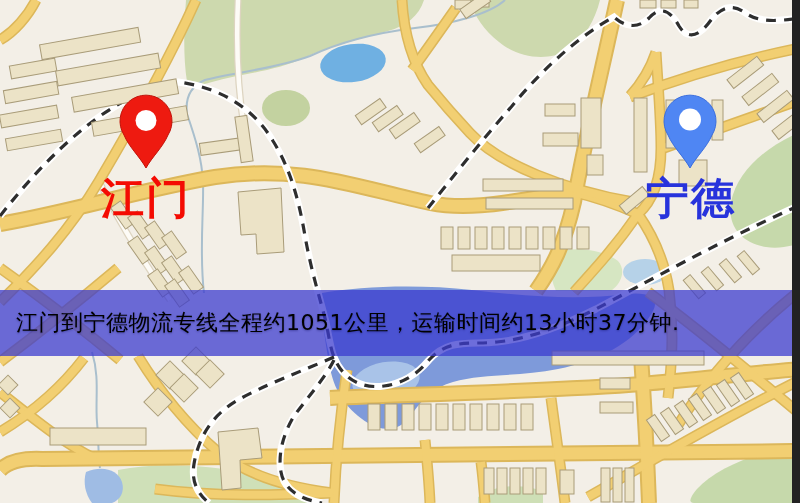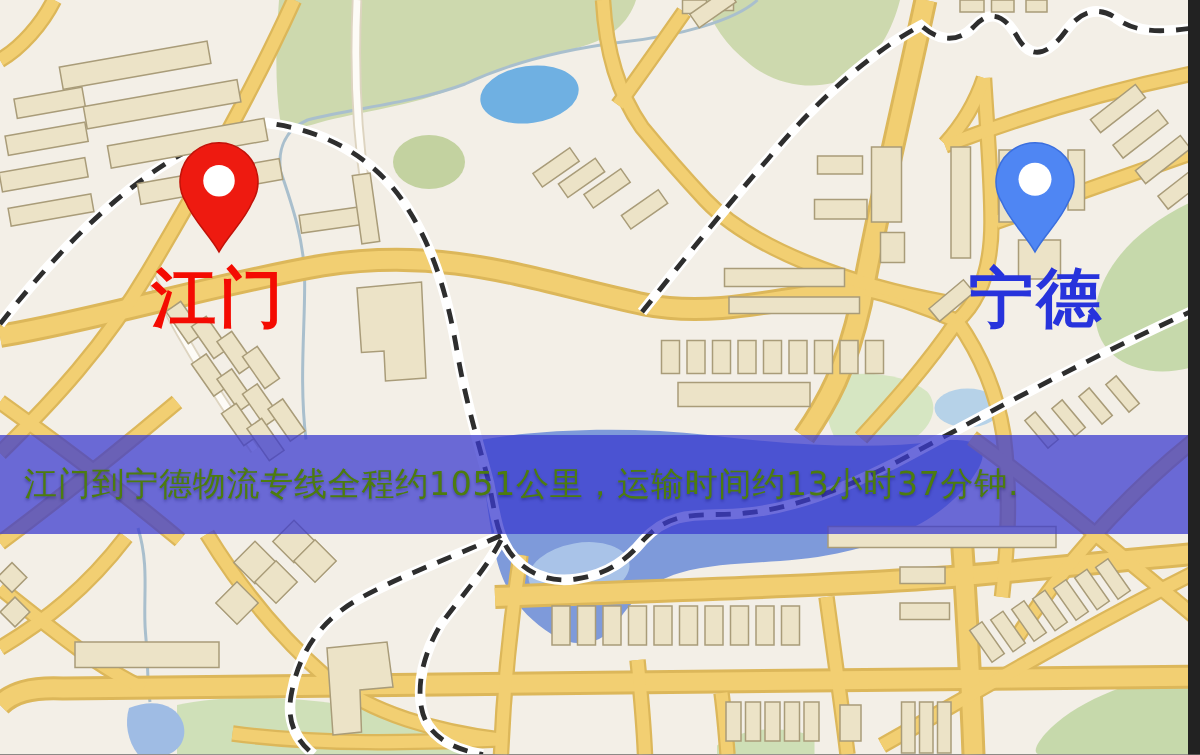--- a/index.html
+++ b/index.html
@@ -281,17 +281,17 @@
 
   <g>
     <path stroke-width="1" d="M690,168 C684,157 673,147 668,135 A26,26 0 1 1 712,135 C707,147 696,157 690,168 Z" style="fill: rgb(79, 134, 243); stroke: rgb(58, 110, 222);"></path>
     <circle cx="690" cy="119.5" r="11" fill="#ffffff"></circle>
   </g>
 
   <text class="marker-label" x="146" y="213" font-size="43" text-anchor="middle" style="fill: rgb(244, 11, 2);">江门</text>
   <text class="marker-label" x="691" y="213" font-size="43" text-anchor="middle" style="fill: rgb(39, 51, 220);">宁德</text>
 </svg>
 
-  <div class="route-banner" style="background: rgba(58, 58, 206, 0.74); color: #4d7c0f;">
+  <div class="route-banner" style="background: rgba(58, 58, 206, 0.74); color: #000000;">
     <span>江门到宁德物流专线全程约1051公里，运输时间约13小时37分钟.</span>
   </div>
 
 </div>
 
 </body></html>

